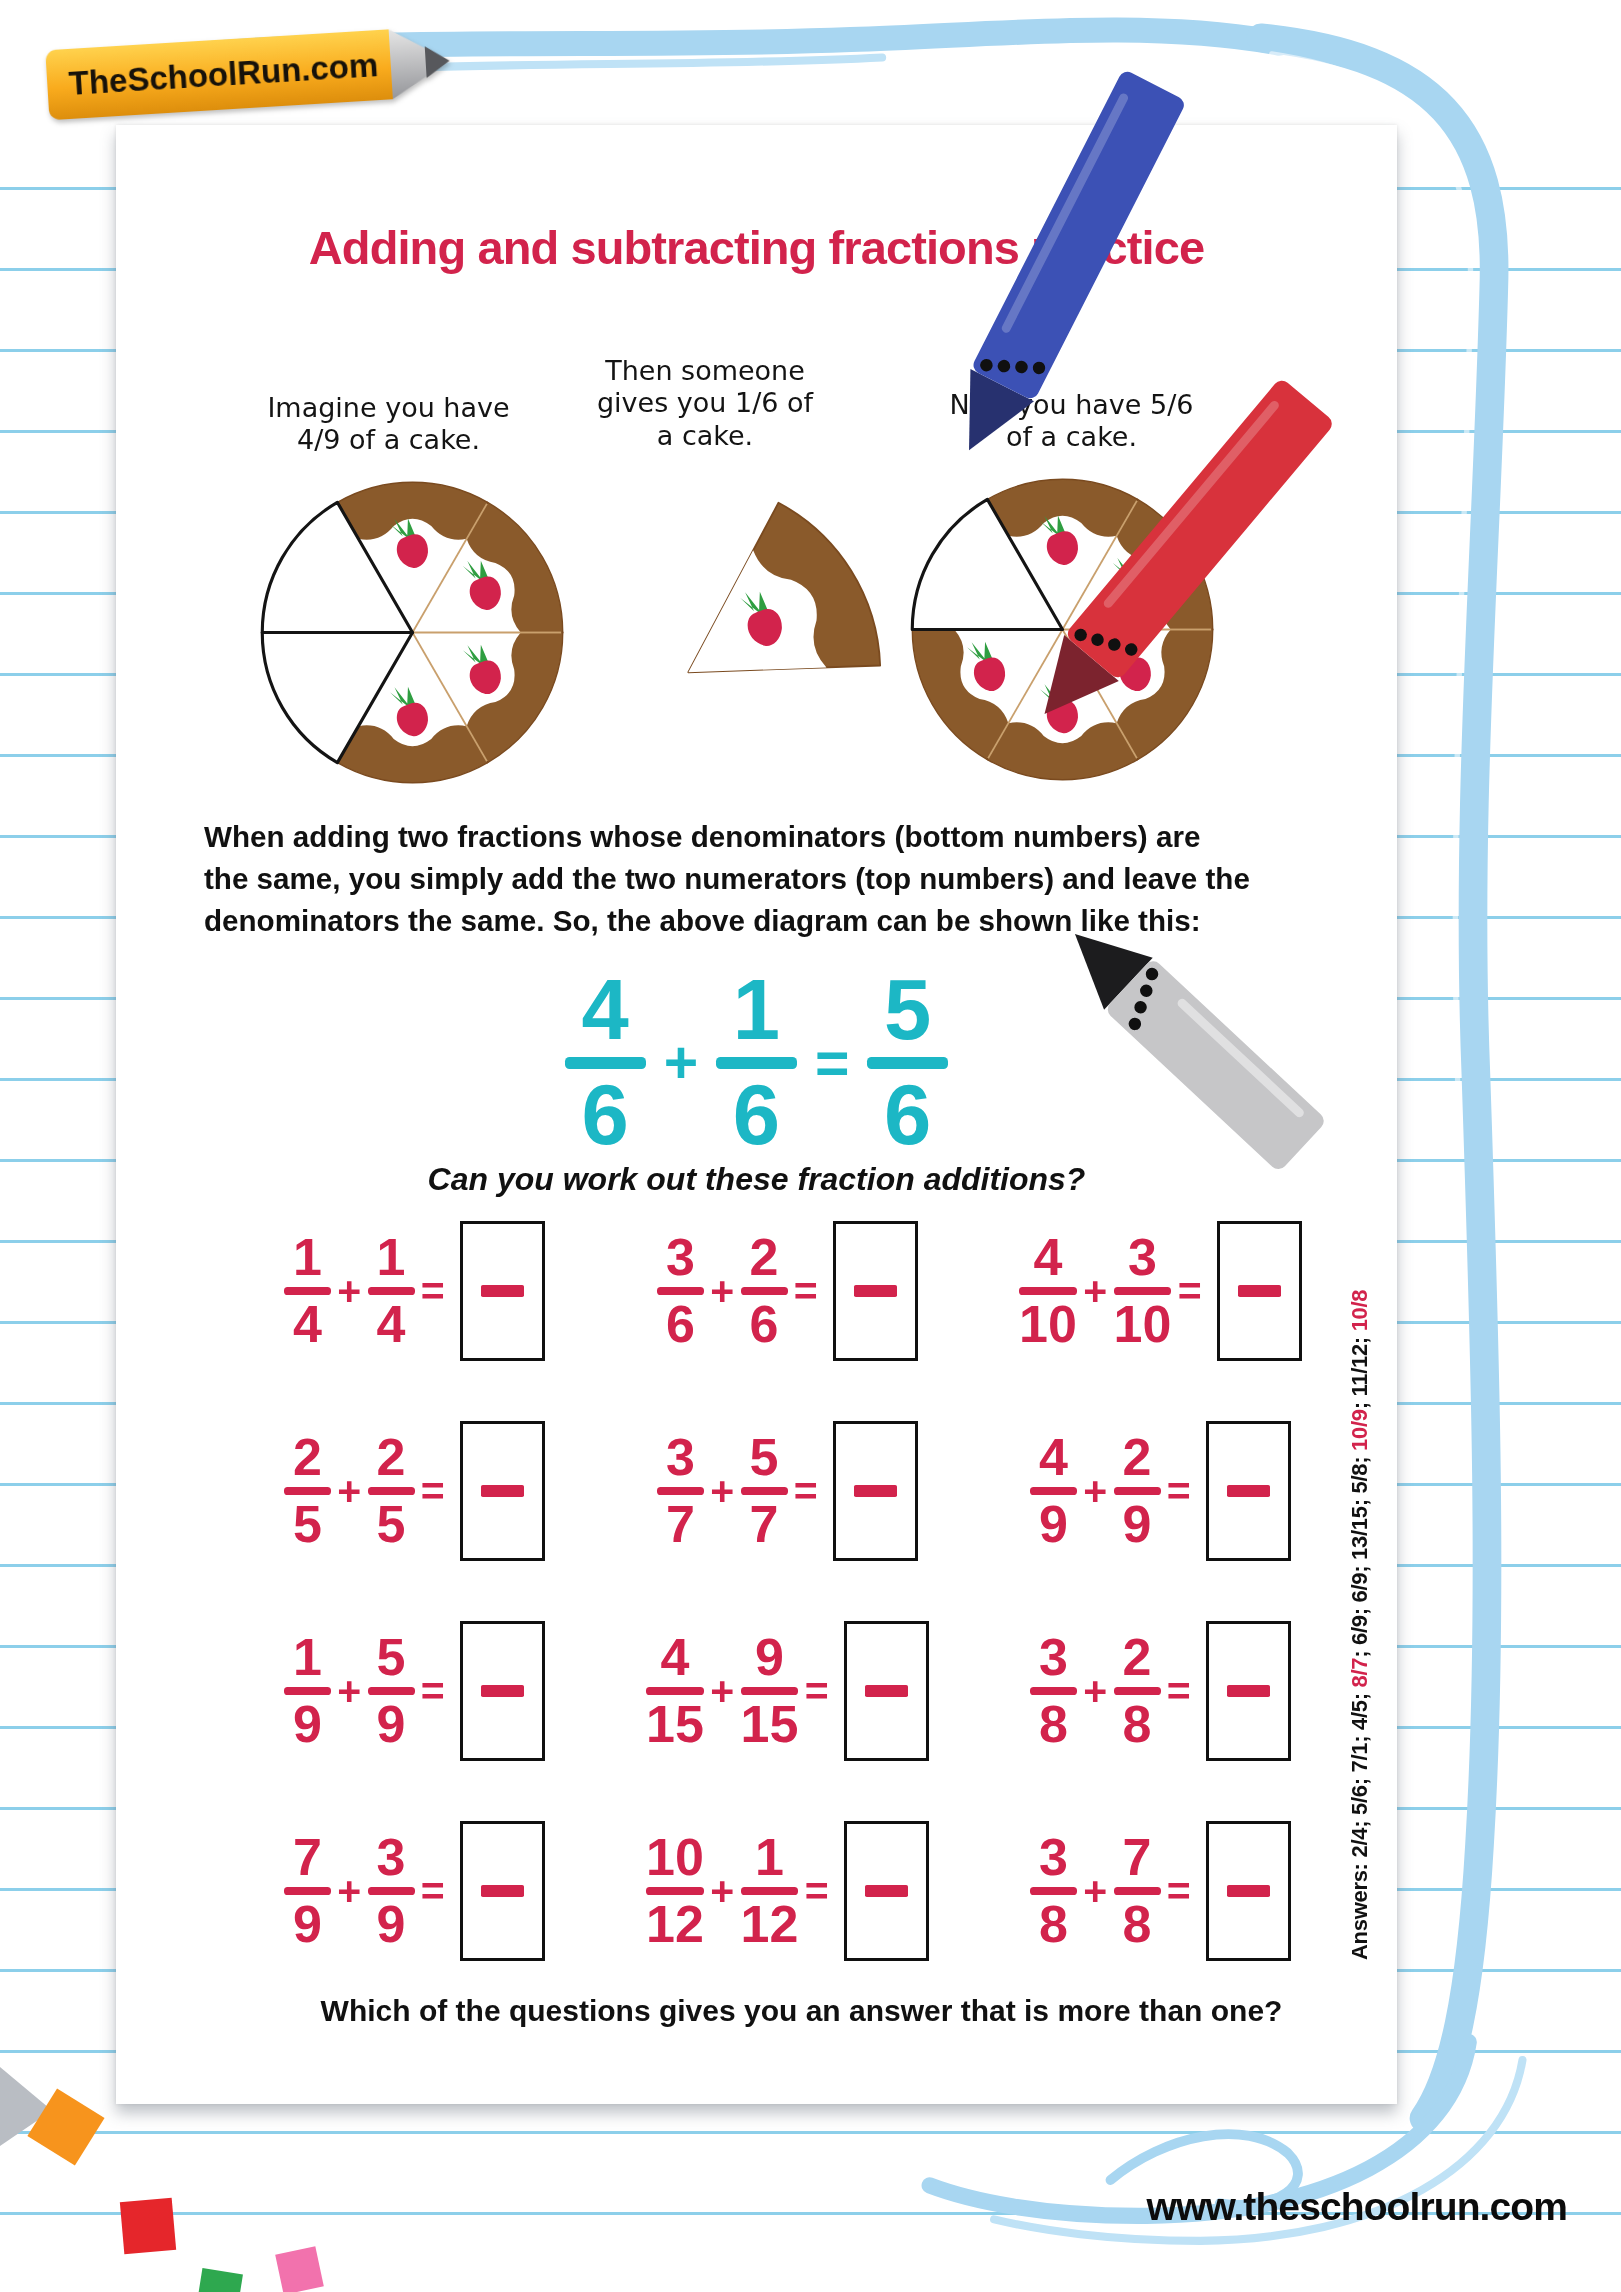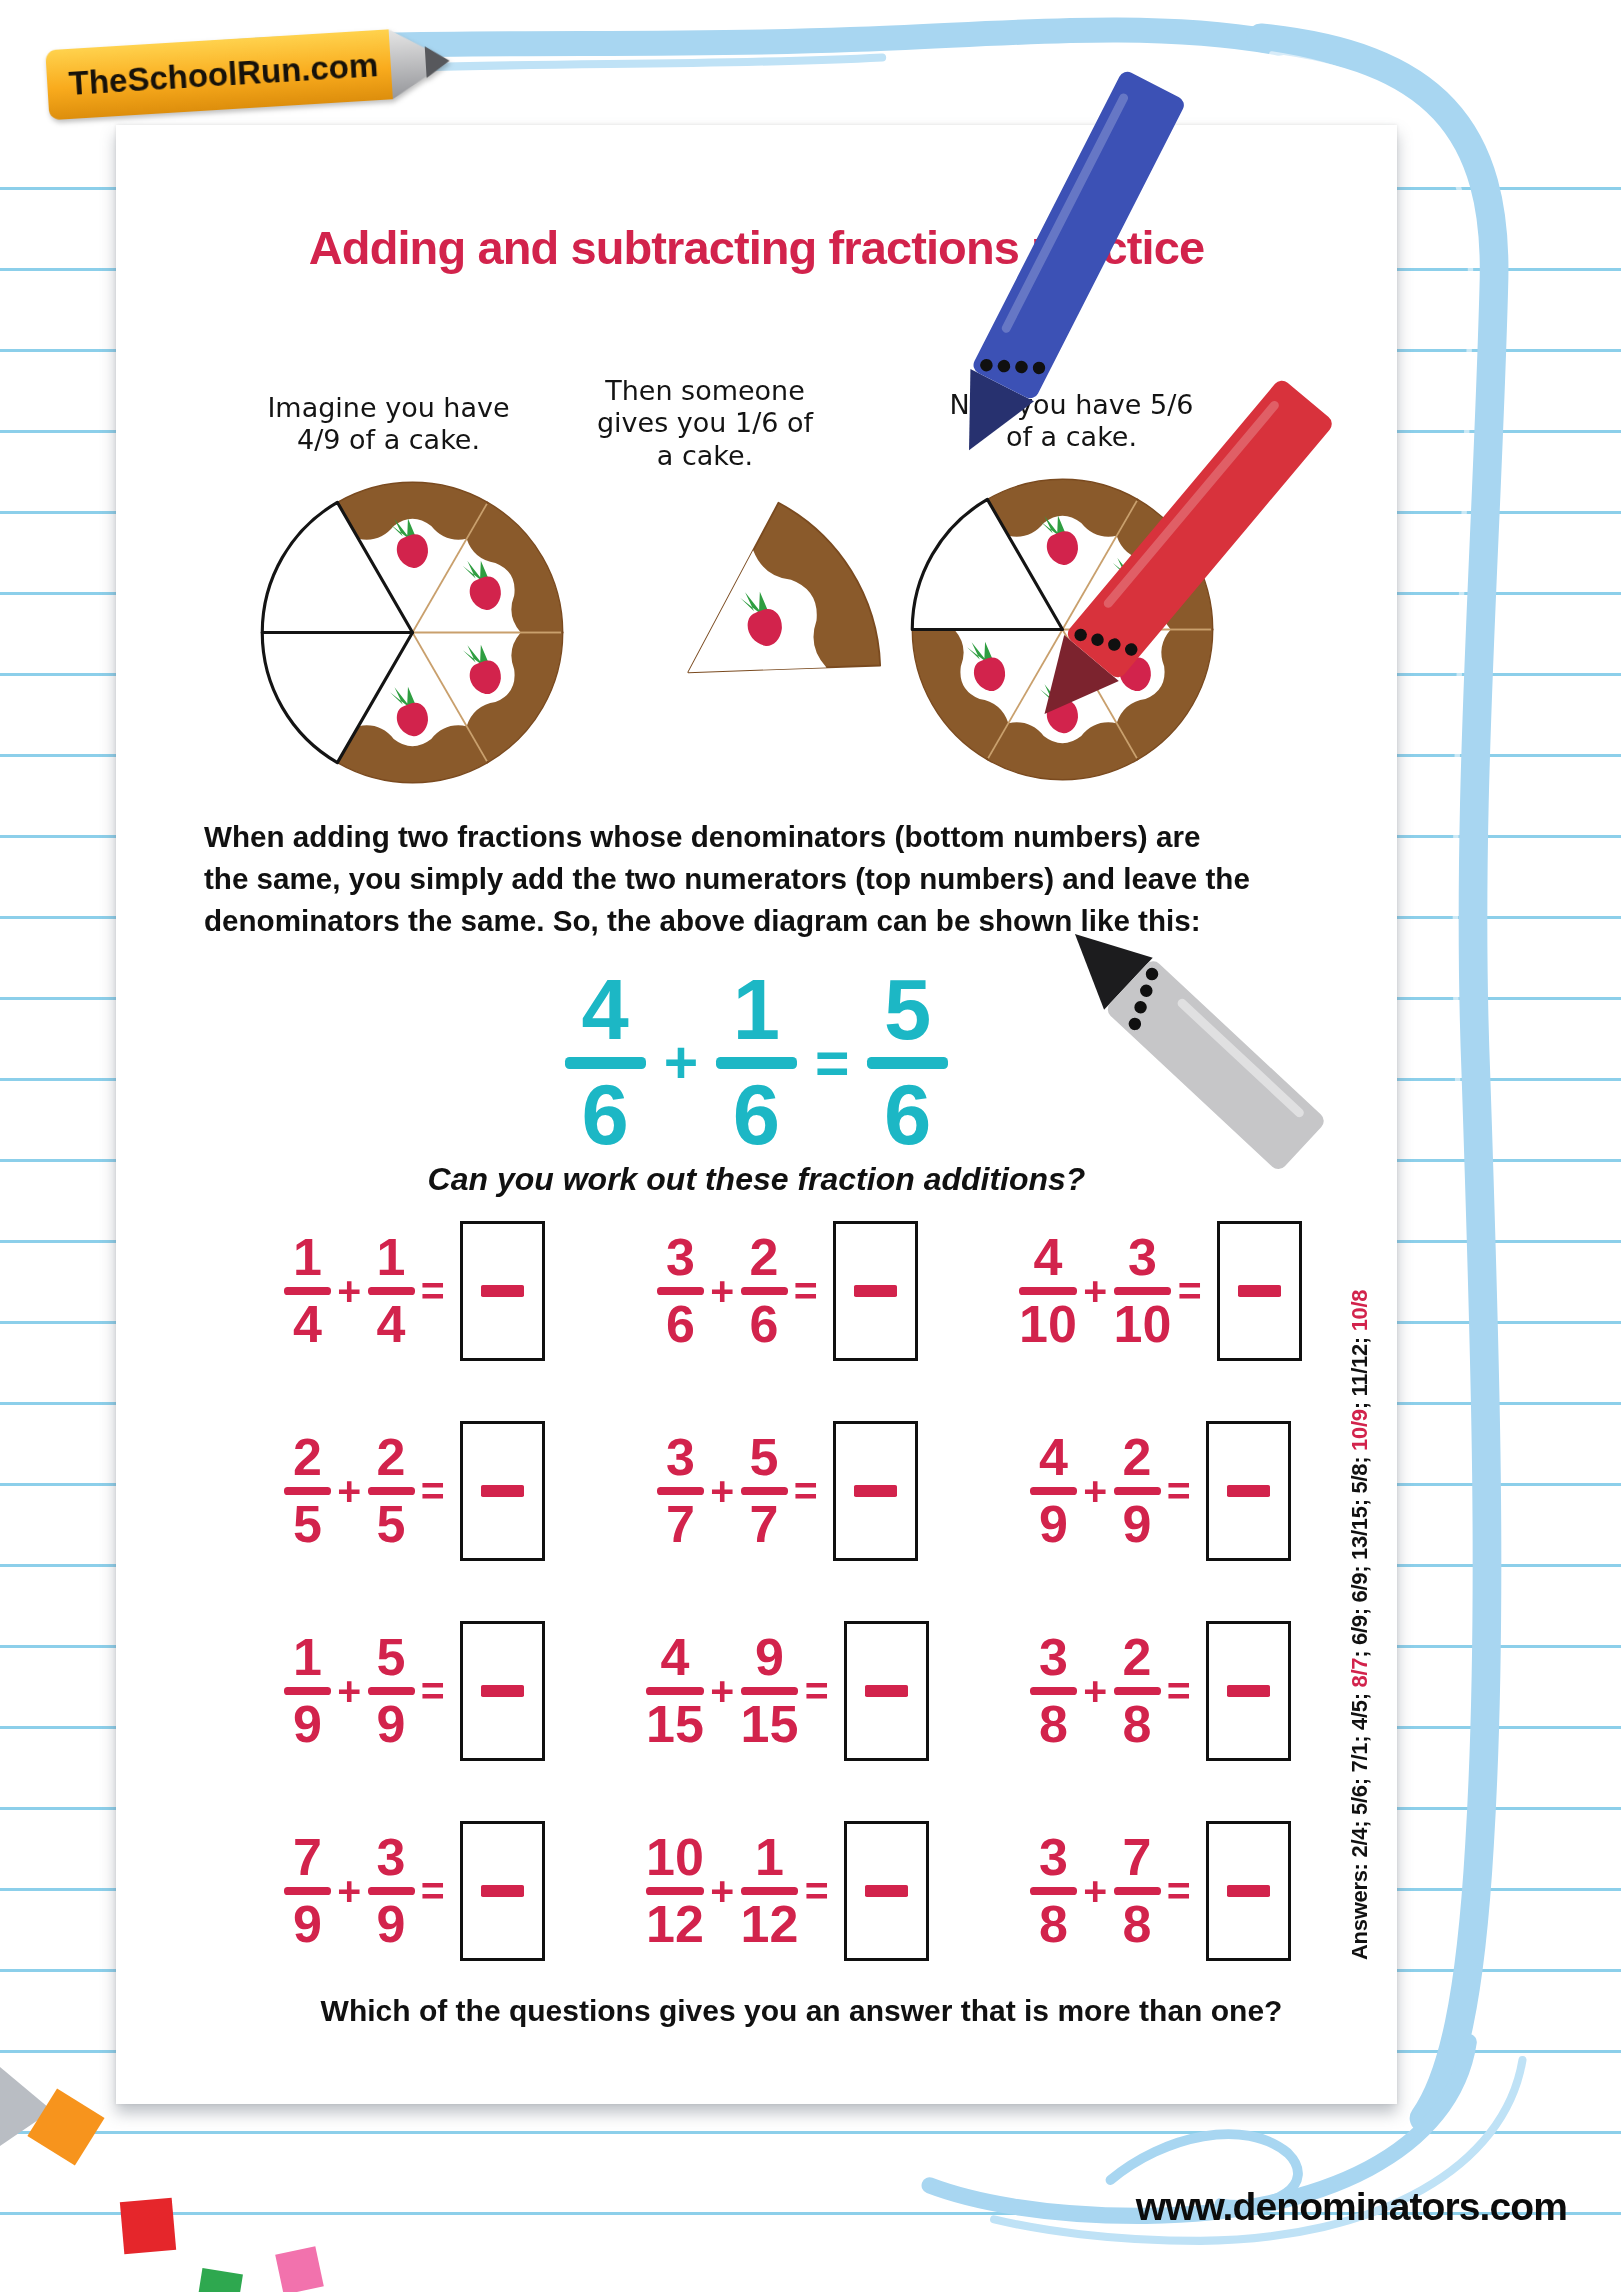--- a/index.html
+++ b/index.html
@@ -19,21 +19,21 @@
         box-shadow:0 9px 14.3px rgba(110,120,130,.45), 0 0 3.6px rgba(0,0,0,.10);}
 
   .content{position:absolute;inset:0;z-index:3;}
 
   .title{position:absolute;left:116px;top:220px;width:1281px;margin:0;text-align:center;
          font-size:47px;font-weight:bold;color:#d2234c;letter-spacing:-0.9px;}
 
   .caption{position:absolute;text-align:center;font-family:"DejaVu Sans", sans-serif;
            font-size:27px;line-height:1.2;color:#141414;white-space:pre-line;}
   .caption-1{left:222px;top:392px;width:333px;}
-  .caption-2{left:557px;top:375px;width:296px;text-align:center;}
+  .caption-2{left:557px;top:355px;width:296px;text-align:center;}
   .caption-3{left:903px;top:389px;width:337px;}
 
   .cake{position:absolute;}
   .cake-1{left:256px;top:476px;}
   .cake-slice{left:665px;top:466px;}
   .cake-3{left:906px;top:473px;}
 
   .explanation{position:absolute;left:204px;top:816px;width:1213px;margin:0;text-align:left;
                font-size:29.6px;font-weight:bold;color:#111;line-height:1.42;white-space:pre-line;}
 
@@ -483,15 +483,15 @@
     <circle cx="114" cy="56" r="7" fill="#101010"></circle>
       <circle cx="122" cy="74" r="7" fill="#101010"></circle>
   </svg>
 
   <div class="corner-tri"></div>
   <div class="confetti confetti-orange"></div>
   <div class="confetti confetti-red"></div>
   <div class="confetti confetti-green"></div>
   <div class="confetti confetti-pink"></div>
 
-  <div class="site-url">www.denominators.com</div>
+  <div class="site-url">www.theschoolrun.com</div>
 </div>
 
 
 </body></html>

